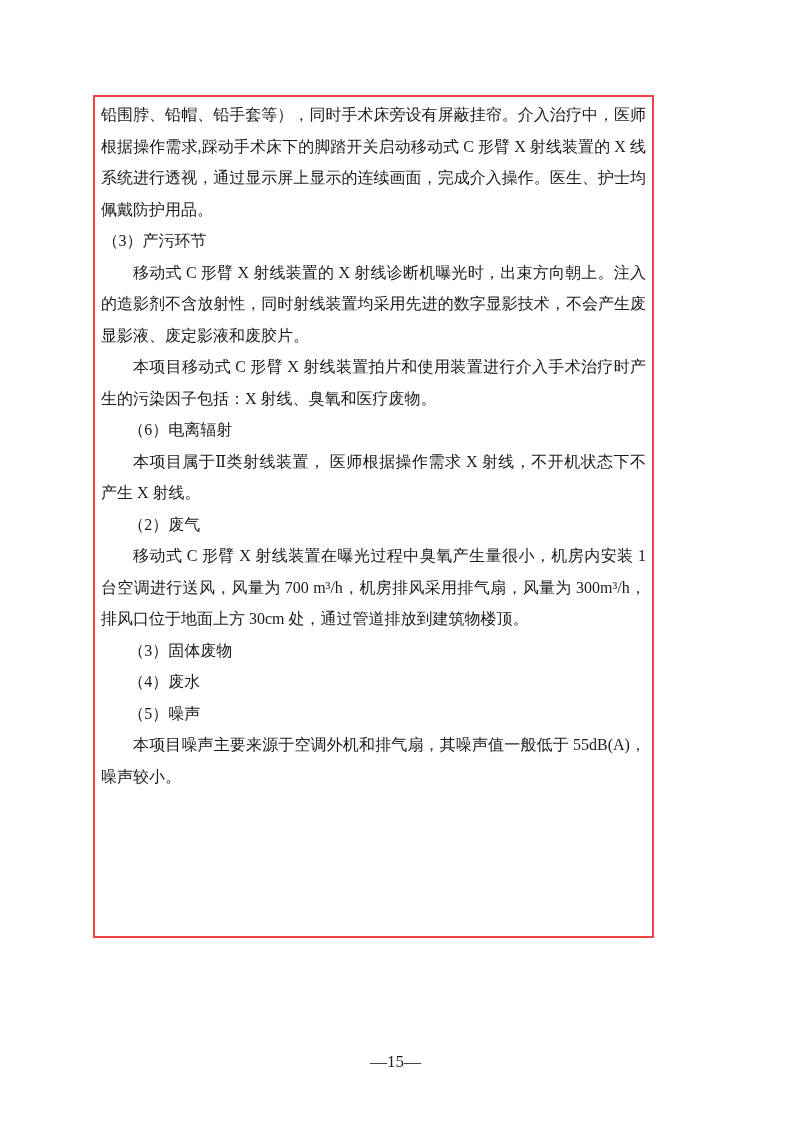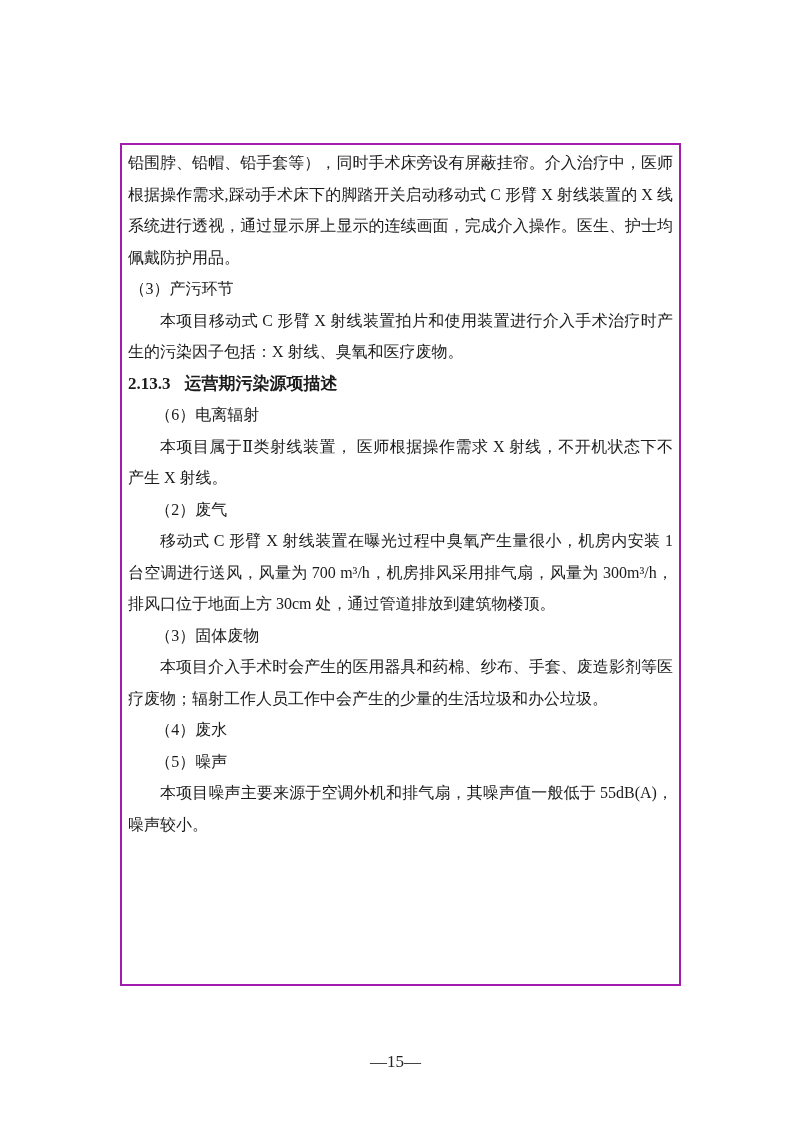--- a/index.html
+++ b/index.html
@@ -10,30 +10,29 @@
     width: 793px;
     height: 1122px;
     background: #ffffff;
     position: relative;
     font-family: "Liberation Serif", "DejaVu Serif", serif;
     color: #1b1b1b;
     overflow: hidden;
   }
   .frame {
     position: absolute;
-    left: 120px;
+    left: 93px;
     top: 95px;
     width: 561px;
     height: 843px;
     box-sizing: border-box;
-    border: 2px solid #a21caf;
+    border: 2px solid #ef4444;
     padding: 2px 6px 0 6px;
     font-size: 16px;
     line-height: 31.5px;
-    margin-top: 48px;
   }
   .block {
     margin: 0;
     padding: 0;
   }
   .para {
     text-align: justify;
     text-justify: inter-ideograph;
     text-indent: 2em;
   }
@@ -68,38 +67,35 @@
 <body>
 
 <div class="page">
 
   <div class="frame">
 
     <div class="block para flush">铅围脖、铅帽、铅手套等），同时手术床旁设有屏蔽挂帘。介入治疗中，医师根据操作需求,踩动手术床下的脚踏开关启动移动式 C 形臂 X 射线装置的 X 线系统进行透视，通过显示屏上显示的连续画面，完成介入操作。医生、护士均佩戴防护用品。</div>
 
     <div class="block subhead first">（3）产污环节</div>
 
+    <div class="block para">移动式 C 形臂 X 射线装置的 X 射线诊断机曝光时，出束方向朝上。注入的造影剂不含放射性，同时射线装置均采用先进的数字显影技术，不会产生废显影液、废定影液和废胶片。</div>
 
     <div class="block para">本项目移动式 C 形臂 X 射线装置拍片和使用装置进行介入手术治疗时产生的污染因子包括：X 射线、臭氧和医疗废物。</div>
 
-    <div class="block section-head">
-      <span class="sec-num">2.13.3</span><span>运营期污染源项描述</span>
-    </div>
 
     <div class="block subhead">（6）电离辐射</div>
 
     <div class="block para">本项目属于Ⅱ类射线装置， 医师根据操作需求 X 射线，不开机状态下不产生 X 射线。</div>
 
     <div class="block subhead">（2）废气</div>
 
     <div class="block para">移动式 C 形臂 X 射线装置在曝光过程中臭氧产生量很小，机房内安装 1 台空调进行送风，风量为 700 m³/h，机房排风采用排气扇，风量为 300m³/h，排风口位于地面上方 30cm 处，通过管道排放到建筑物楼顶。</div>
 
     <div class="block subhead">（3）固体废物</div>
 
-    <div class="block para">本项目介入手术时会产生的医用器具和药棉、纱布、手套、废造影剂等医疗废物；辐射工作人员工作中会产生的少量的生活垃圾和办公垃圾。</div>
 
     <div class="block subhead">（4）废水</div>
 
 
     <div class="block subhead">（5）噪声</div>
 
     <div class="block para">本项目噪声主要来源于空调外机和排气扇，其噪声值一般低于 55dB(A)，噪声较小。</div>
 
   </div>
 

